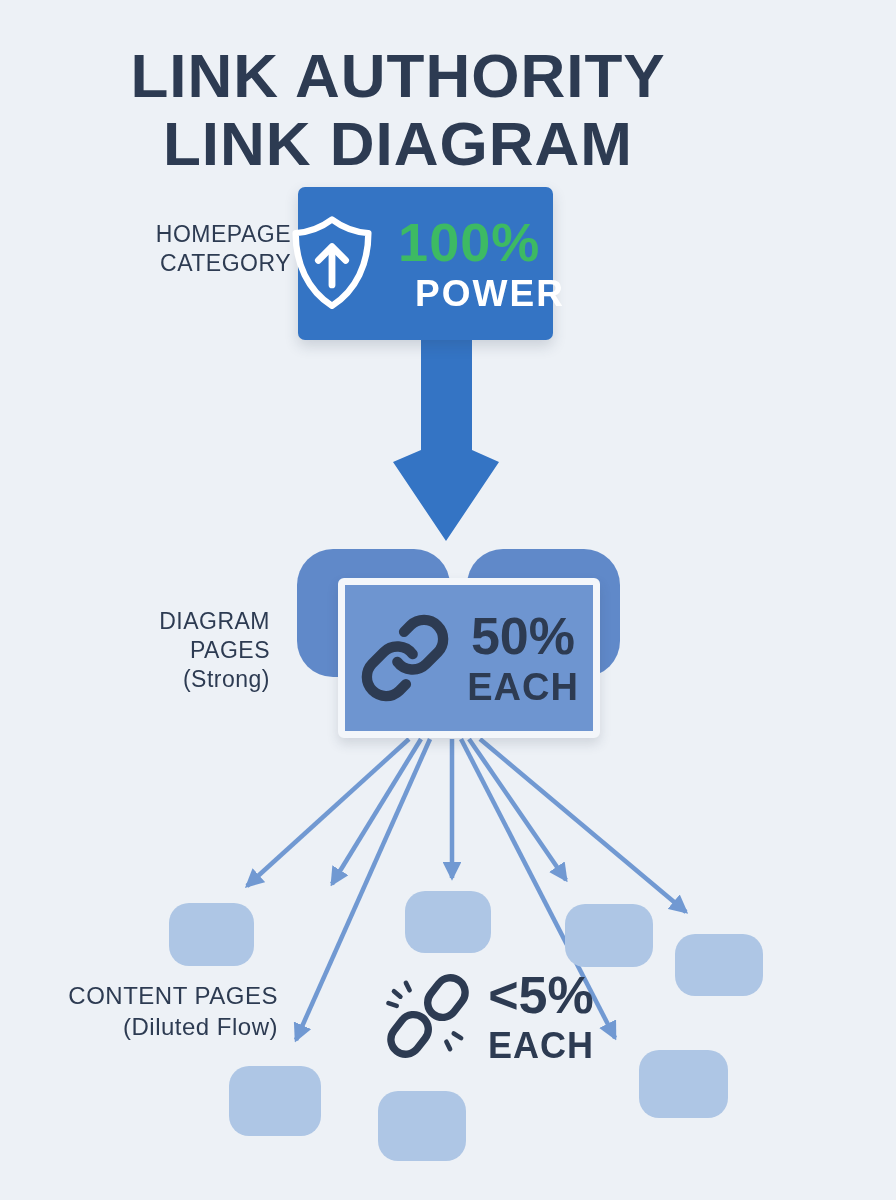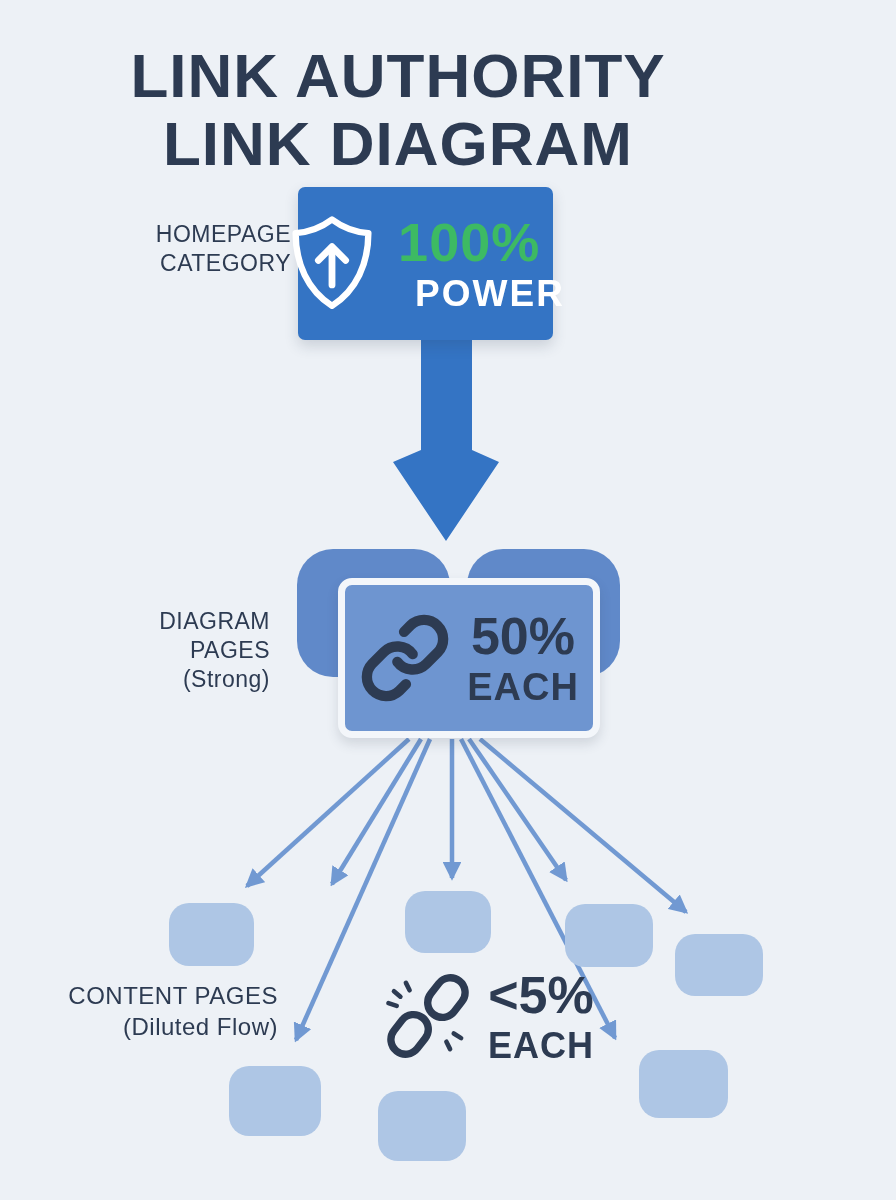--- a/index.html
+++ b/index.html
@@ -42,21 +42,21 @@
   .cat-back{
     position:absolute;width:153px;height:128px;top:549px;
     background:var(--midblue,#6089c9);border-radius:36px;
   }
   .cat-back.left{left:297px;}
   .cat-back.right{left:467px;}
   .category-box{
     position:absolute;left:338px;top:578px;width:262px;height:160px;
     background:var(--frontblue,#6e95d0);
     border:7px solid var(--frontborder,#f3f6fa);
-    border-radius:14px;box-sizing:border-box;
+    border-radius:6px;box-sizing:border-box;
     display:flex;align-items:center;justify-content:center;gap:16px;
     box-shadow:0 6px 12px rgba(45,59,82,.15);
   }
   .link-icon{width:92px;height:92px;flex:0 0 auto;}
   .cat-text{display:flex;flex-direction:column;align-items:center;line-height:1;color:var(--navy,#2d3b52);}
   .cat-pct{font-size:52px;font-weight:800;}
   .cat-each{font-size:38px;font-weight:800;letter-spacing:1px;margin-top:6px;}
   
   .arrows-svg{position:absolute;left:0;top:0;}
   .big-arrow{fill:var(--blue,#3474c4);}

